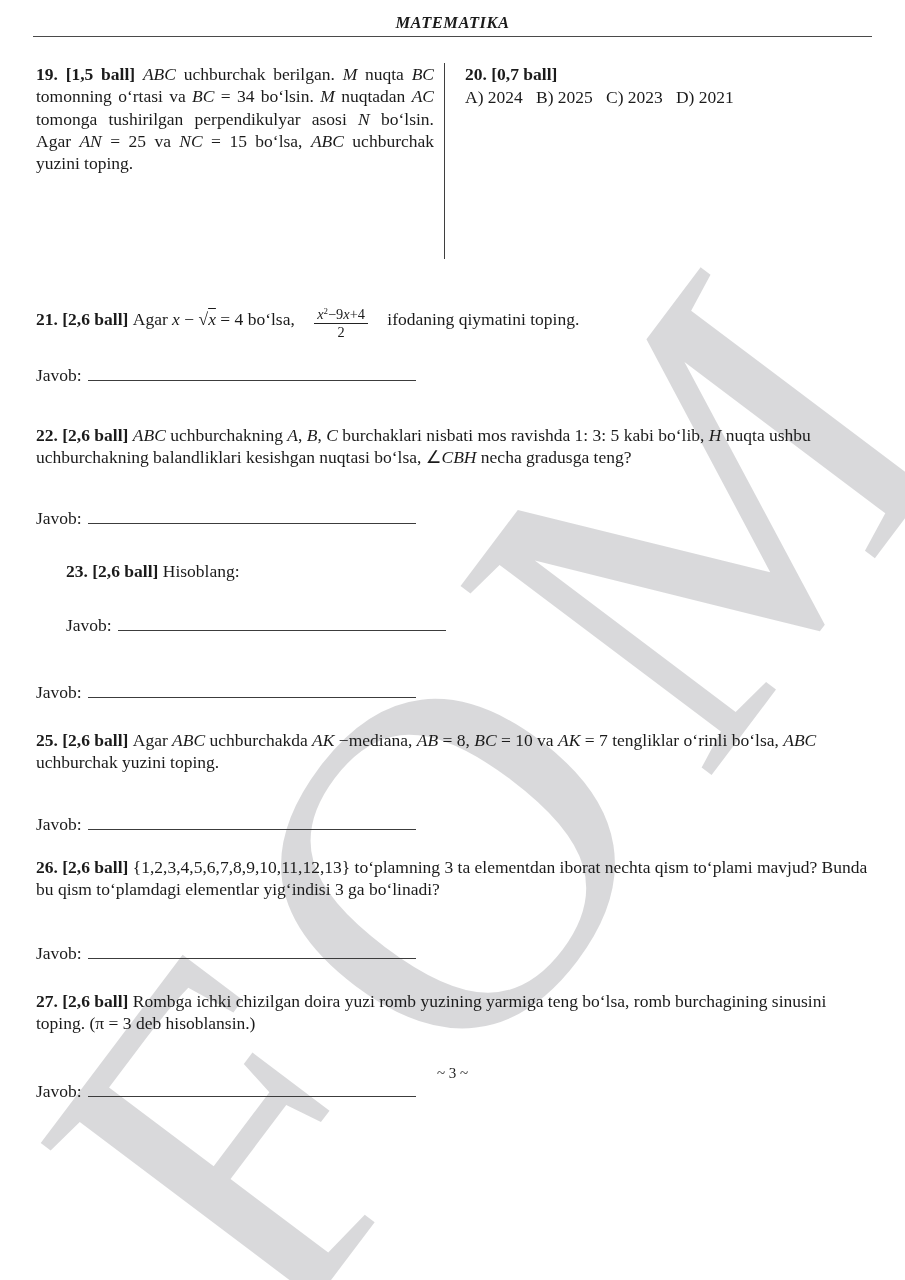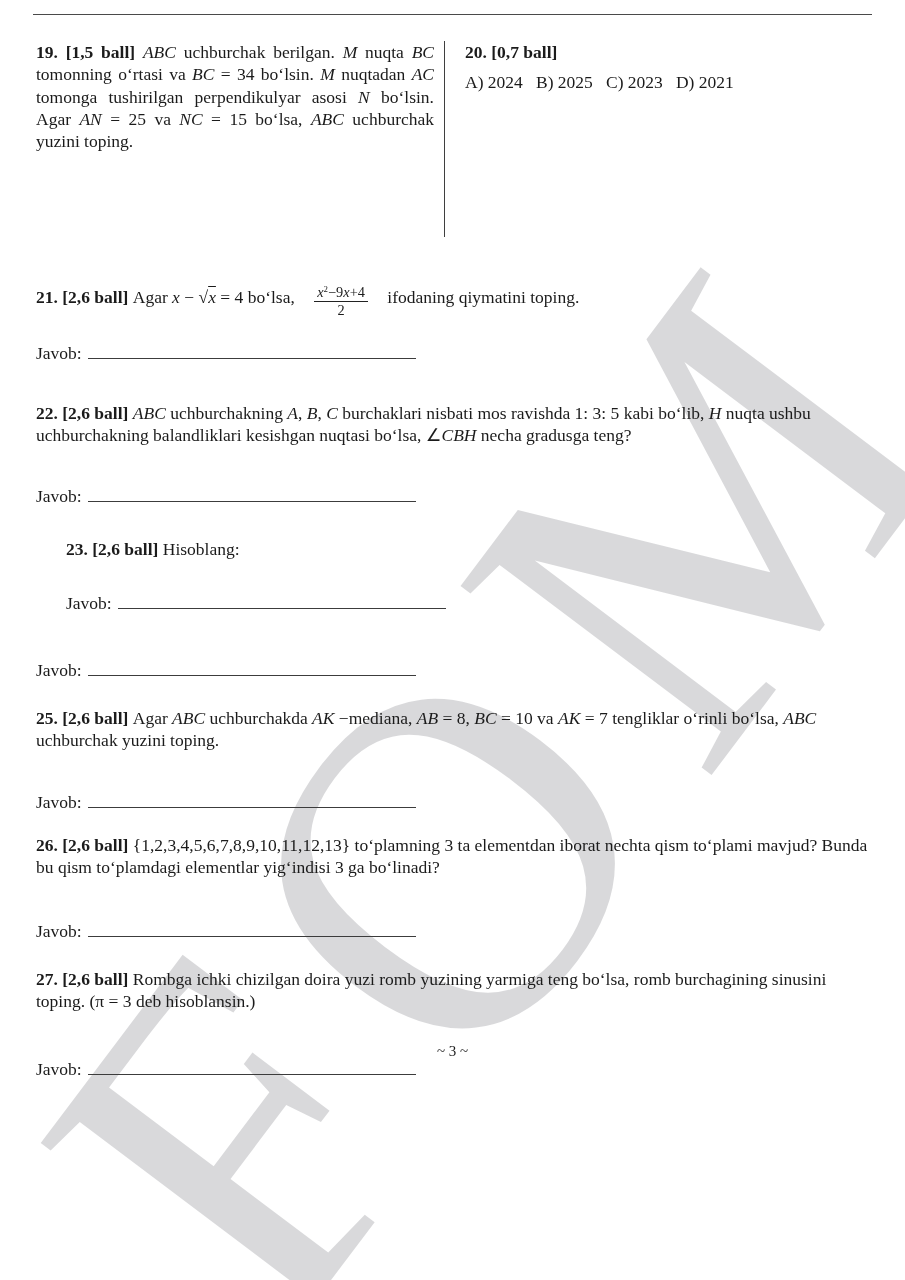--- a/index.html
+++ b/index.html
@@ -41,21 +41,21 @@
     height:196px;
     margin:0 0 0 10px;
   }
   .col-right{flex:1;padding-left:20px;}
   p{margin:0;}
   .body-text{
     font-size:17.5px;
     line-height:22.3px;
   }
   .just{text-align:justify;}
-  .opts{white-space:pre;margin-top:8px;}
+  .opts{white-space:pre;margin-top:1px;}
   .expr-line{font-size:18px;line-height:24px;}
   
   .probs{margin:0 32px 0 36px;}
   .sec{position:relative;}
   .m44{margin-top:44px;} .m38{margin-top:38px;} .m31{margin-top:31px;margin-left:30px;}
   .m26{margin-top:26px;} .m21{margin-top:21px;}
   .jm24{margin-top:24px;} .jm38{margin-top:38px;} .jm32{margin-top:32px;}
   .jm45{margin-top:45px;} .jm39{margin-top:39px;} .jm42{margin-top:42px;}
   .formula{
     text-align:center;
@@ -109,20 +109,21 @@
 </head>
 <body>
 
 <div class="page">
 
   <div class="watermark">FOM</div>
 
   <div class="content">
 
     <div class="hdr">
+      <div class="hdr-title">MATEMATIKA</div>
       <div class="hdr-rule"></div>
     </div>
 
     <div class="two-col">
       <div class="col-left">
         <p class="body-text just"><span class="bold">19. [1,5 ball] </span><span class="italic">ABC</span><span> uchburchak berilgan. </span><span class="italic">M</span><span> nuqta </span><span class="italic">BC</span><span> tomonning o‘rtasi va </span><span class="italic">BC</span><span> = 34 bo‘lsin. </span><span class="italic">M</span><span> nuqtadan </span><span class="italic">AC</span><span> tomonga tushirilgan perpendikulyar asosi </span><span class="italic">N</span><span> bo‘lsin. Agar </span><span class="italic">AN</span><span> = 25 va </span><span class="italic">NC</span><span> = 15 bo‘lsa, </span><span class="italic">ABC</span><span> uchburchak yuzini toping.</span></p>
       </div>
       <div class="col-div"></div>
       <div class="col-right">
         <p class="body-text bold">20. [0,7 ball]</p>

